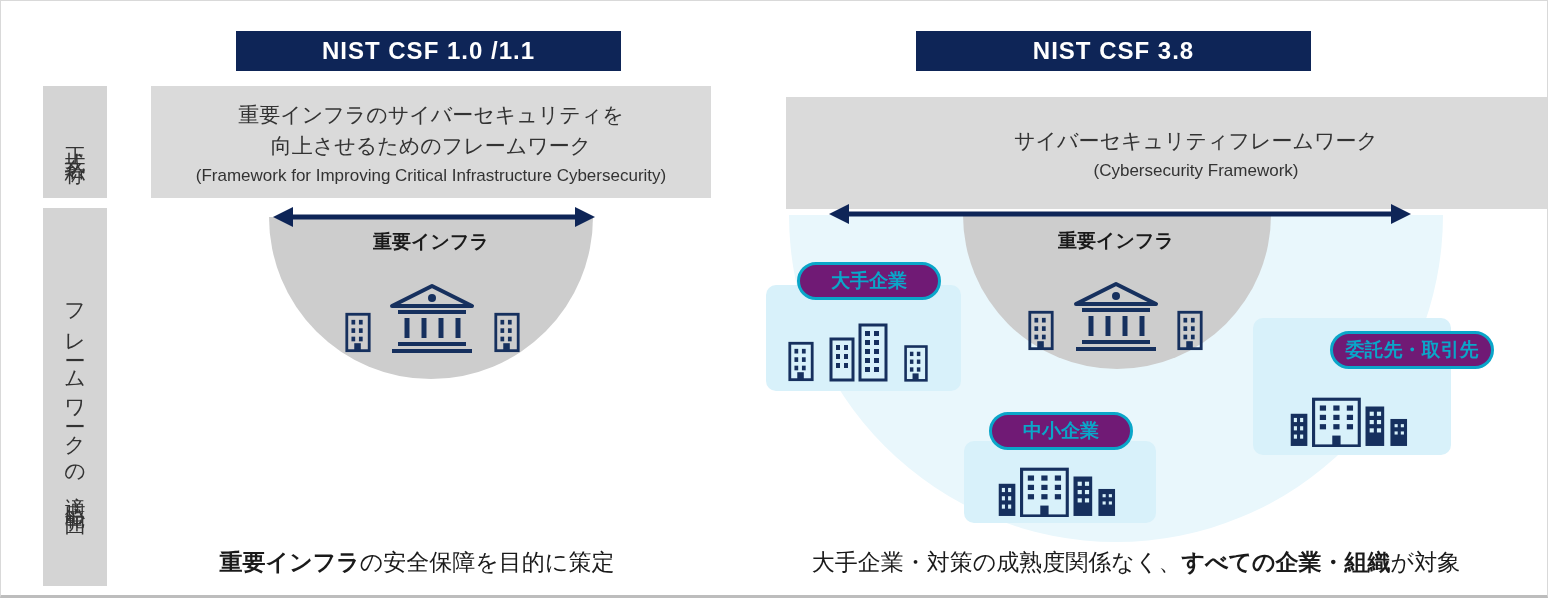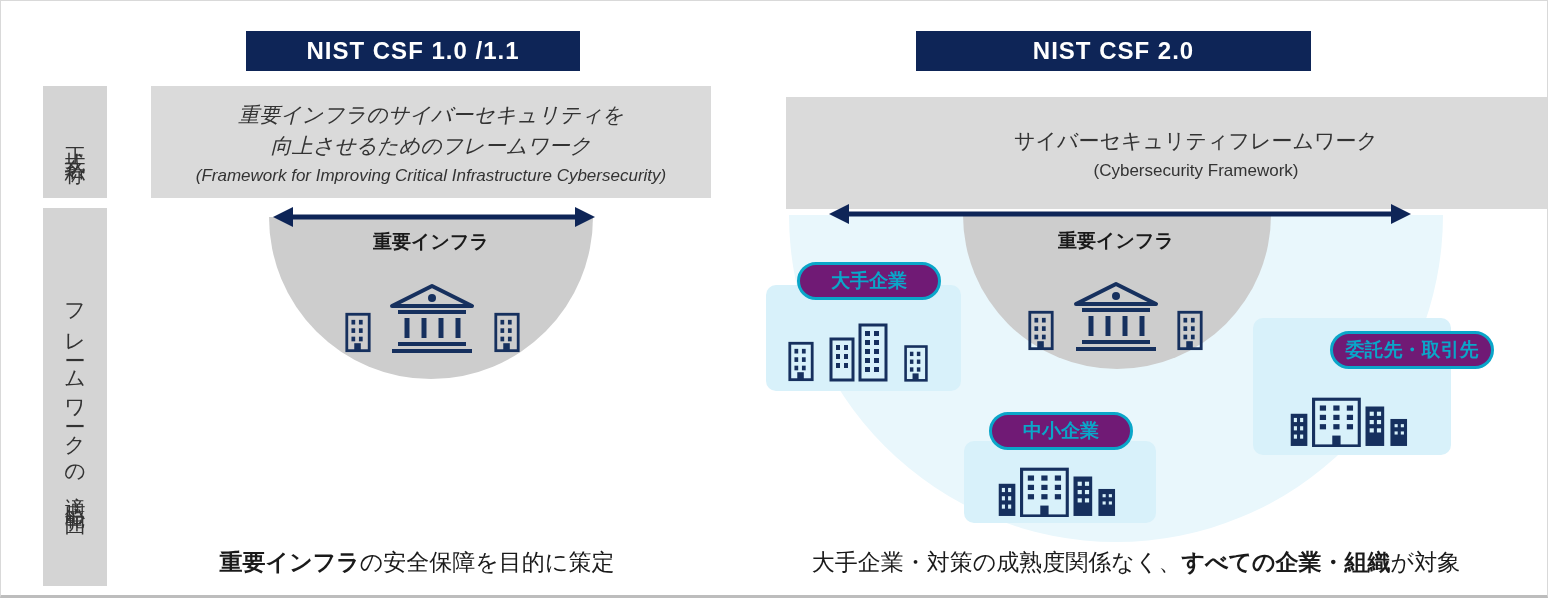--- a/index.html
+++ b/index.html
@@ -52,24 +52,24 @@
 
 <div class="canvas">
 
   <div class="vlabel" style="left:42px; top:85px; width:64px; height:112px;">
     <span>正式名称</span>
   </div>
   <div class="vlabel" style="left:42px; top:207px; width:64px; height:378px;">
     <span>フレームワークの適応範囲</span>
   </div>
 
-  <div class="banner" style="left:245px; top:30px; width:334px;">NIST CSF 1.0 /1.1</div>
-  <div class="banner" style="left:915px; top:30px; width:395px;">NIST CSF 2.0</div>
-
-  <div class="namebox" style="left:150px; top:85px; width:560px; height:112px;font-style:italic;">
+  <div class="banner" style="left:235px; top:30px; width:385px;">NIST CSF 1.0 /1.1</div>
+  <div class="banner" style="left:915px; top:30px; width:395px;">NIST CSF 3.8</div>
+
+  <div class="namebox" style="left:150px; top:85px; width:560px; height:112px;">
     <div class="jp">重要インフラのサイバーセキュリティを</div>
     <div class="jp">向上させるためのフレームワーク</div>
     <div class="en">(Framework for Improving Critical Infrastructure Cybersecurity)</div>
   </div>
   <div class="namebox" style="left:765px; top:96px; width:820px; height:112px;margin-left:20px;">
     <div class="jp">サイバーセキュリティフレームワーク</div>
     <div class="en">(Cybersecurity Framework)</div>
   </div>
 
   <div class="semi pale" style="left:788px; top:214px; width:654px; height:327px; border-radius:0 0 327px 327px;"></div>

